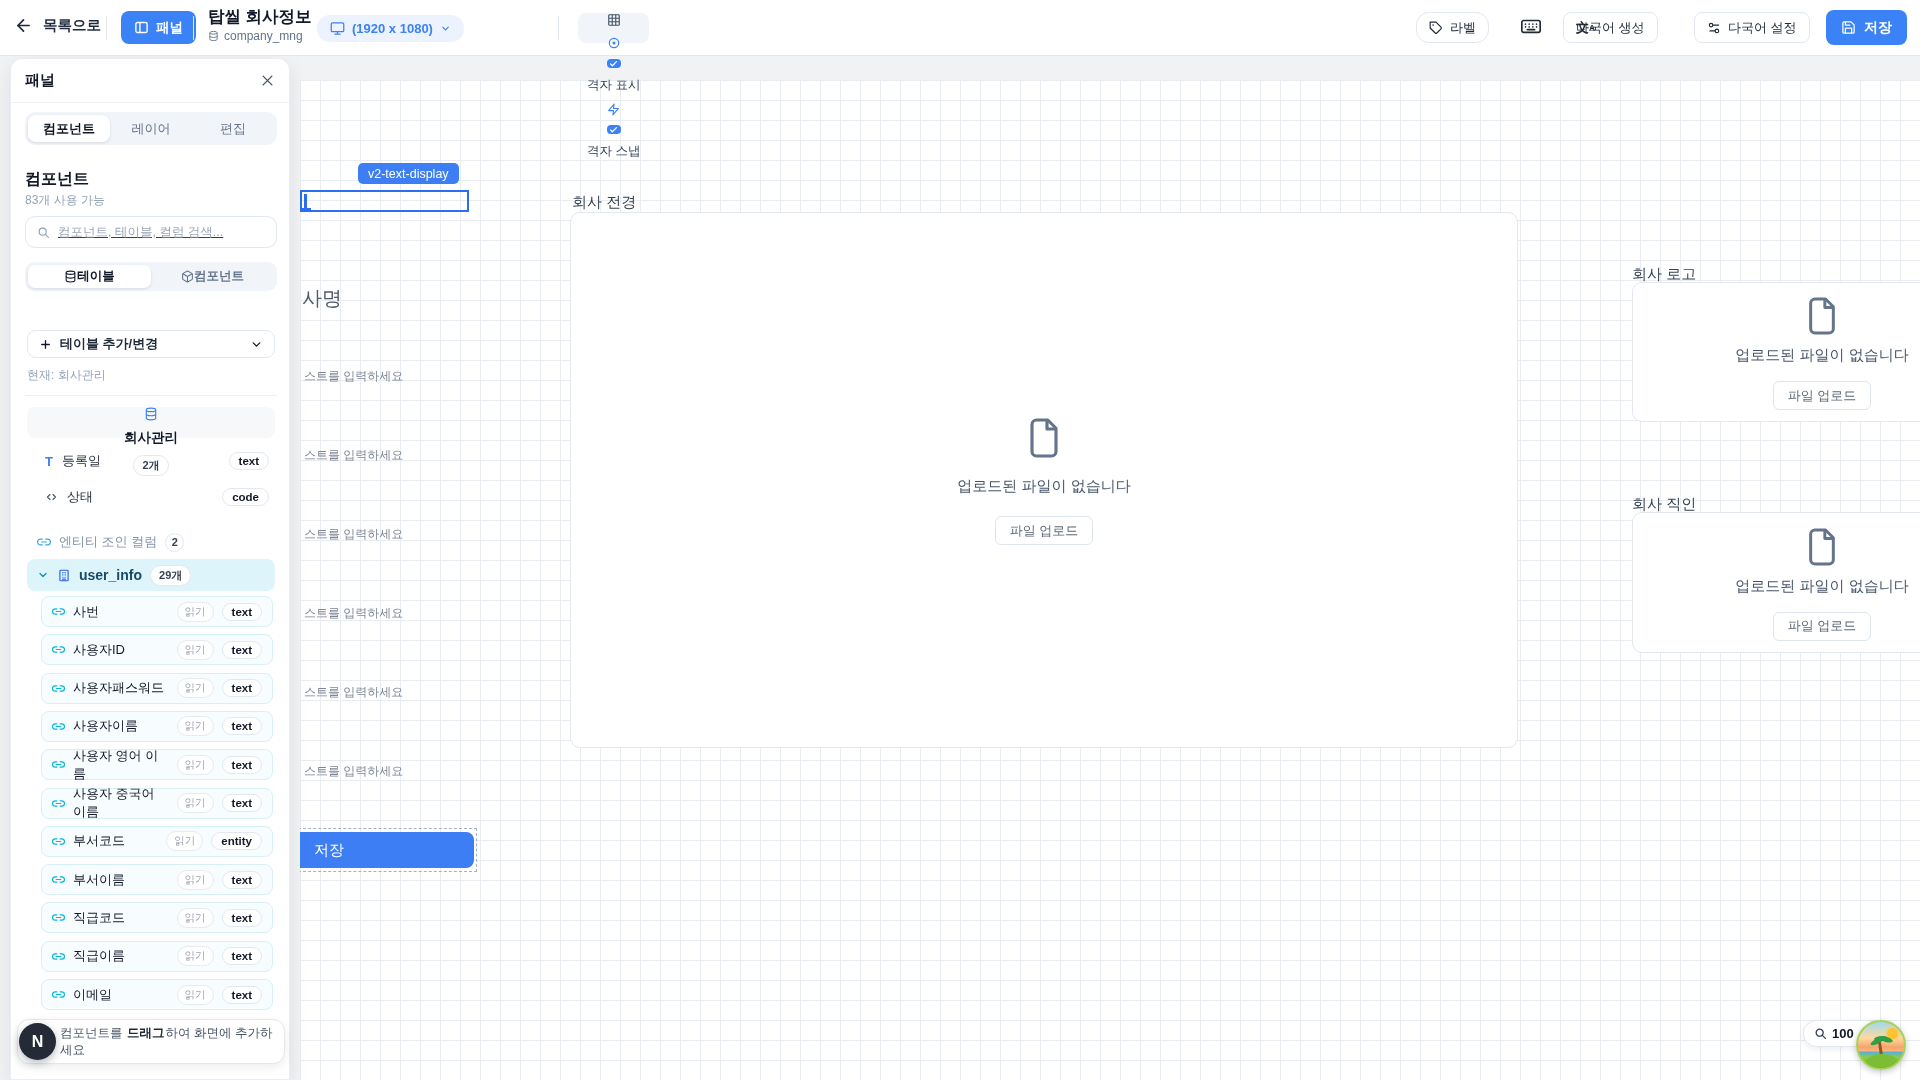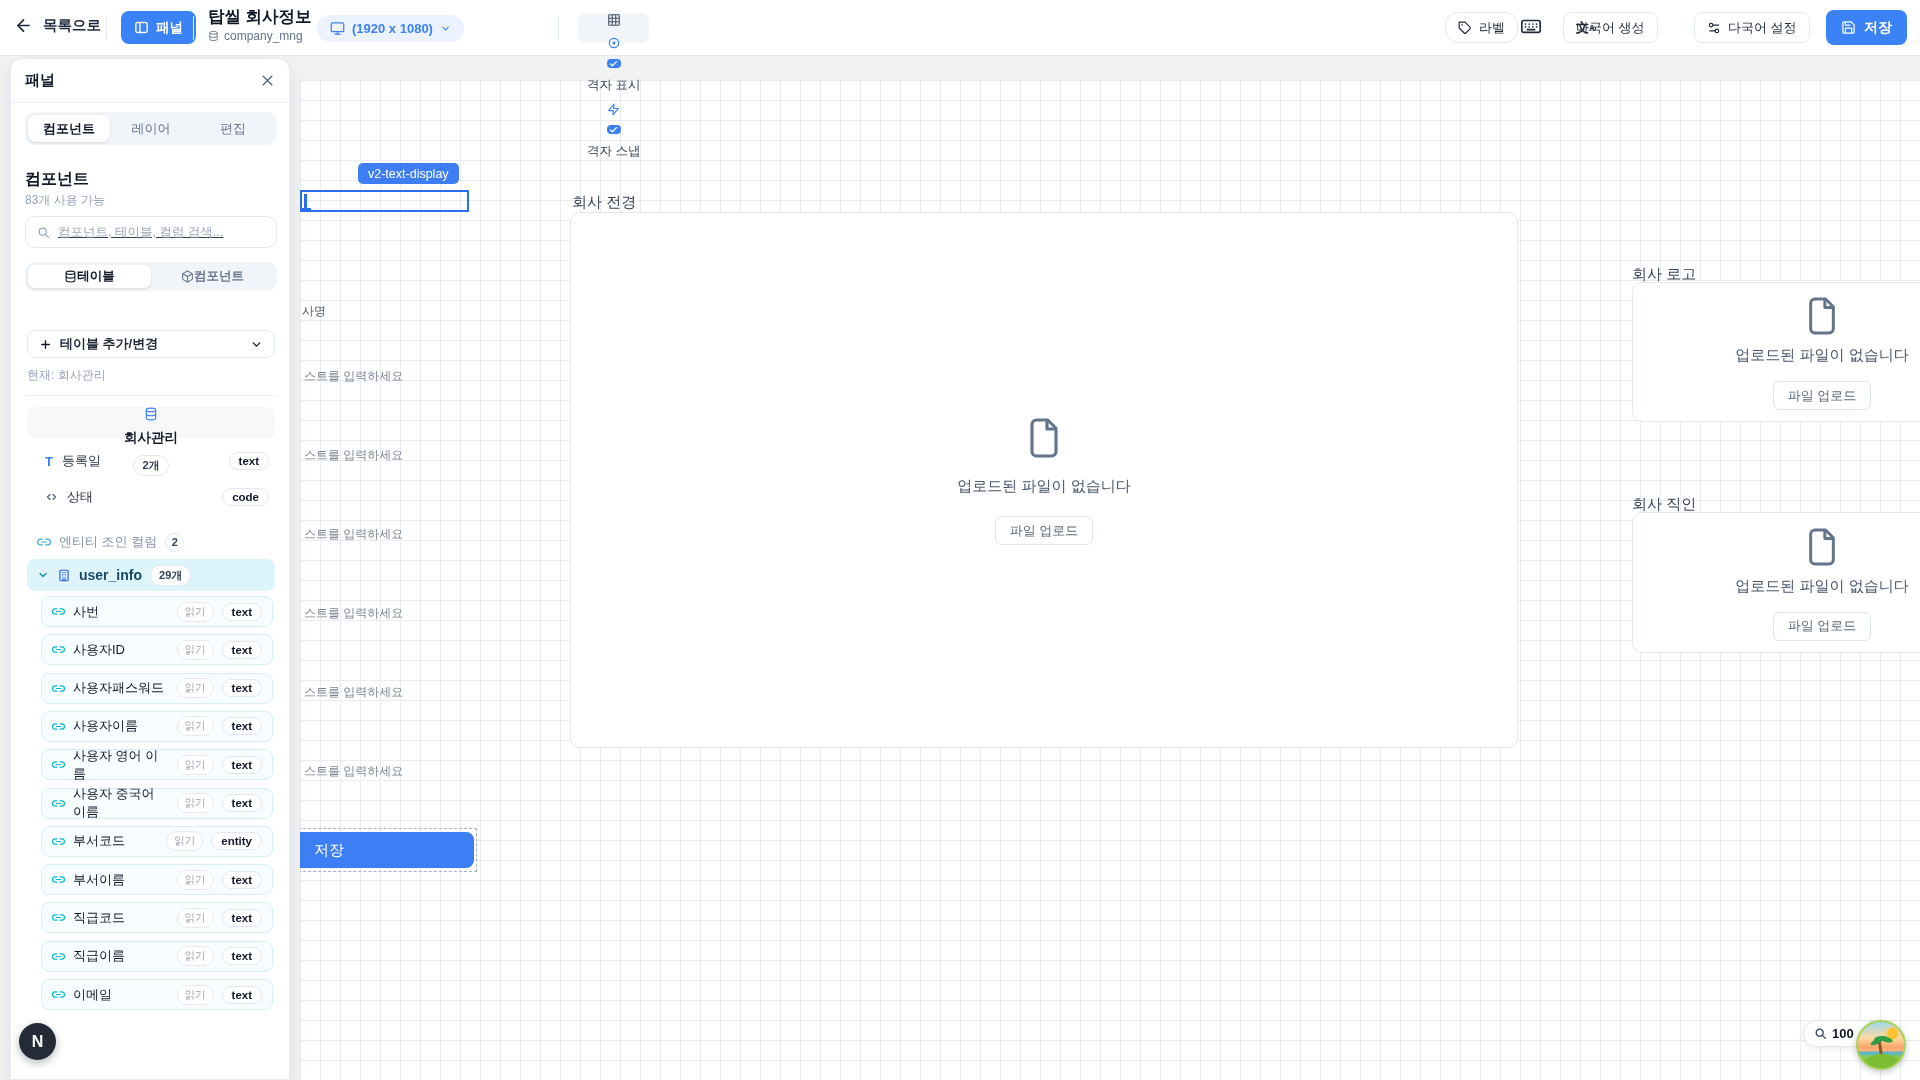--- a/index.html
+++ b/index.html
@@ -15,37 +15,37 @@
   #back-label { font-size:14.5px; font-weight:600; color:#1e293b; }
   #panel-btn { left:121px; top:11px; height:33px; padding:0 13px; background:#3b82f6; border-radius:8px; gap:7px; color:#fff; font-size:13.5px; font-weight:600; cursor:pointer; }
   #title-block { left:208px; top:7px; display:block; }
   #page-title { font-size:16.5px; font-weight:700; color:#111827; line-height:19px; }
   #page-sub { display:flex; align-items:center; gap:5px; margin-top:3px; color:#64748b; font-size:12px; }
   #res-chip { left:317px; top:15px; height:27px; padding:0 13px; background:#edf3fe; border-radius:13px; gap:7px; color:#3b82f6; font-size:13px; font-weight:600; cursor:pointer; }
   #grid-tools { left:578px; top:13px; height:30px; background:#f1f5f9; border-radius:8px; padding:0 9px; gap:9px;flex-direction:column; }
   .tool-label { font-size:12.5px; color:#334155; font-weight:500; }
   .chk { width:14px; height:14px; background:#3b82f6; border-radius:4px; display:flex; align-items:center; justify-content:center; cursor:pointer; }
   .h-btn { height:31px; top:12px; border:1px solid #e2e8f0; background:#fff; border-radius:8px; padding:0 12px; gap:7px; font-size:13px; font-weight:500; color:#1f2937; cursor:pointer; }
-  #label-btn { left:1445px;border-radius:13px; }
+  #label-btn { left:1416px;border-radius:13px; }
   #kbd-btn { left:1519px; top:15px; cursor:pointer; }
   #i18n-gen-btn { left:1563px; }
   #i18n-set-btn { left:1694px; }
   #save-btn { left:1826px; top:10px; height:35px; padding:0 15px; background:#3b82f6; border-radius:8px; gap:8px; color:#fff; font-size:14px; font-weight:600; cursor:pointer; }
   .xa { font-size:8.5px; font-weight:700; }
 
   
   #canvas-viewport { position:absolute; left:300px; top:80px; width:1620px; height:1000px; overflow:hidden; background-color:#fff;
     background-image: linear-gradient(to right,#e9edf1 1px,transparent 1px), linear-gradient(to bottom,#e9edf1 1px,transparent 1px);
     background-size:20px 20px; z-index:1; }
   .cv { position:absolute; }
   #sel-tag { left:58px; top:83px; height:21px; padding:0 10px; background:#3d7ef5; border-radius:5px; color:#fff; font-size:12.5px; display:flex; align-items:center; }
   #sel-box { left:0; top:110px; width:169px; height:22px; border:2px solid #2b6ef2; }
   #sel-caret { position:absolute; left:2px; top:2px; width:3px; height:14px; background:#2b6ef2; }
   #sel-dash { position:absolute; left:0px; top:16px; width:9px; height:2px; background:#2b6ef2; }
-  #form-label { left:2px; top:205px; font-size:12px; color:#505a68;margin-top:18px; }
+  #form-label { left:2px; top:205px; font-size:20px; color:#505a68; }
   .ph-text { left:4px; font-size:12px; color:#7d8694; }
   #cv-save-wrap { left:-12px; top:748px; width:189px; height:44px; border:1px dashed #a5b1c2; }
   #cv-save-btn { position:absolute; left:3px; top:3px; width:182px; height:36px; background:#3d7ef5; border-radius:8px; color:#fff; font-size:15px; display:flex; align-items:center; padding-left:22px; cursor:pointer; }
   .card-label { font-size:15px; color:#374151; font-weight:500; }
   .upload-card { background:#fff; border:1px solid #e3e8ee; border-radius:10px; display:flex; flex-direction:column; align-items:center; justify-content:center; }
   .upload-empty { font-size:15px; color:#475569; }
   .upload-btn { border:1px solid #dfe5ec; background:#fff; border-radius:6px; height:29px; padding:0 14px; font-size:13px; color:#5b6776; display:flex; align-items:center; cursor:pointer; }
   #card-main { left:270px; top:132px; width:948px; height:536px; gap:0; }
   #card-main .file-icon { margin-bottom:16px; }
   #card-main .upload-empty { margin-bottom:20px; }
@@ -557,14 +557,17 @@
             <path d="M9 17H6A5 5 0 0 1 6 7h3"></path>
             <path d="M8 12h8"></path>
           </svg>
         </span>
     <span class="f-label">이메일</span>
     <span class="read-pill">읽기</span>
     <span class="type-pill">text</span>
   </div>
     </div>
 
+  <div id="hint-bar" class="p-abs">
+    <span><span>컴포넌트를 </span><b>드래그</b><span>하여 화면에 추가하세요</span></span>
+  </div>
   <div id="fab" class="p-abs">N</div>
 </div>
 
 </body></html>

